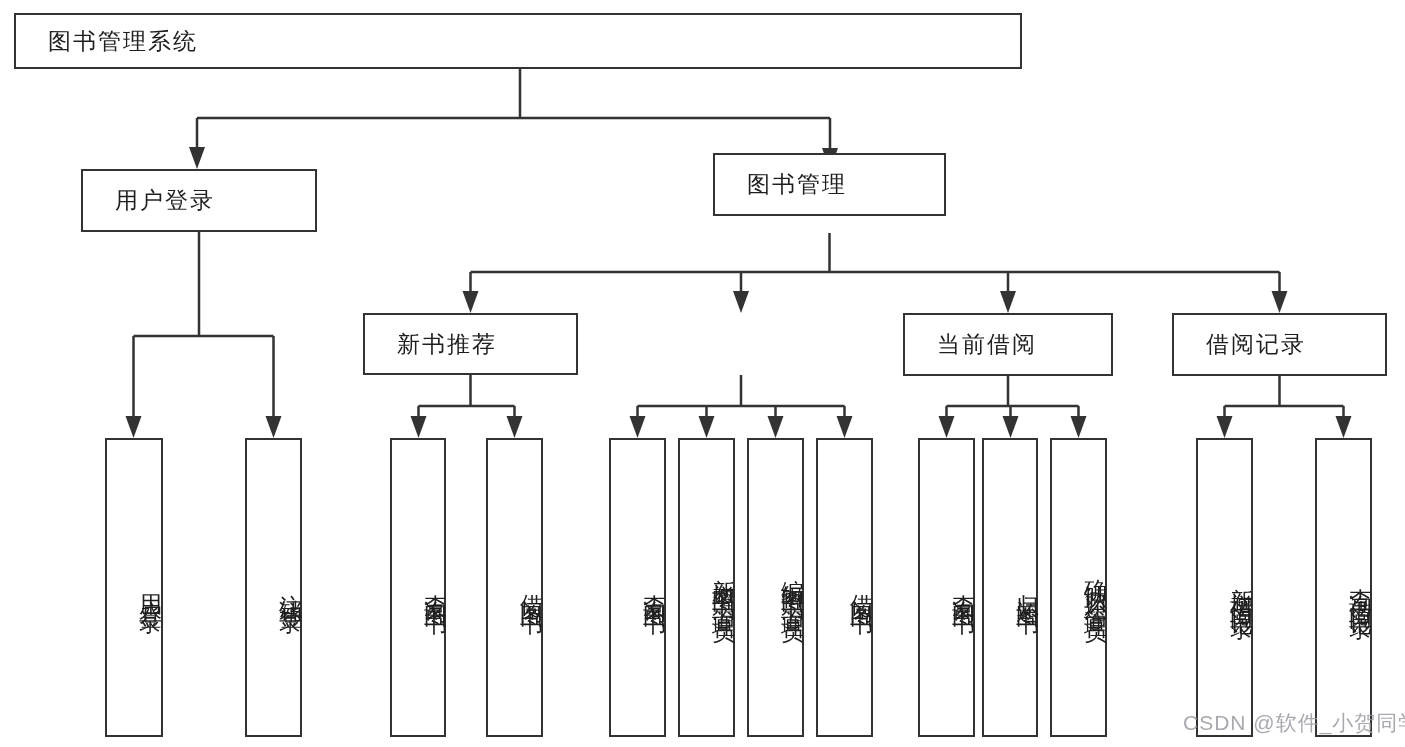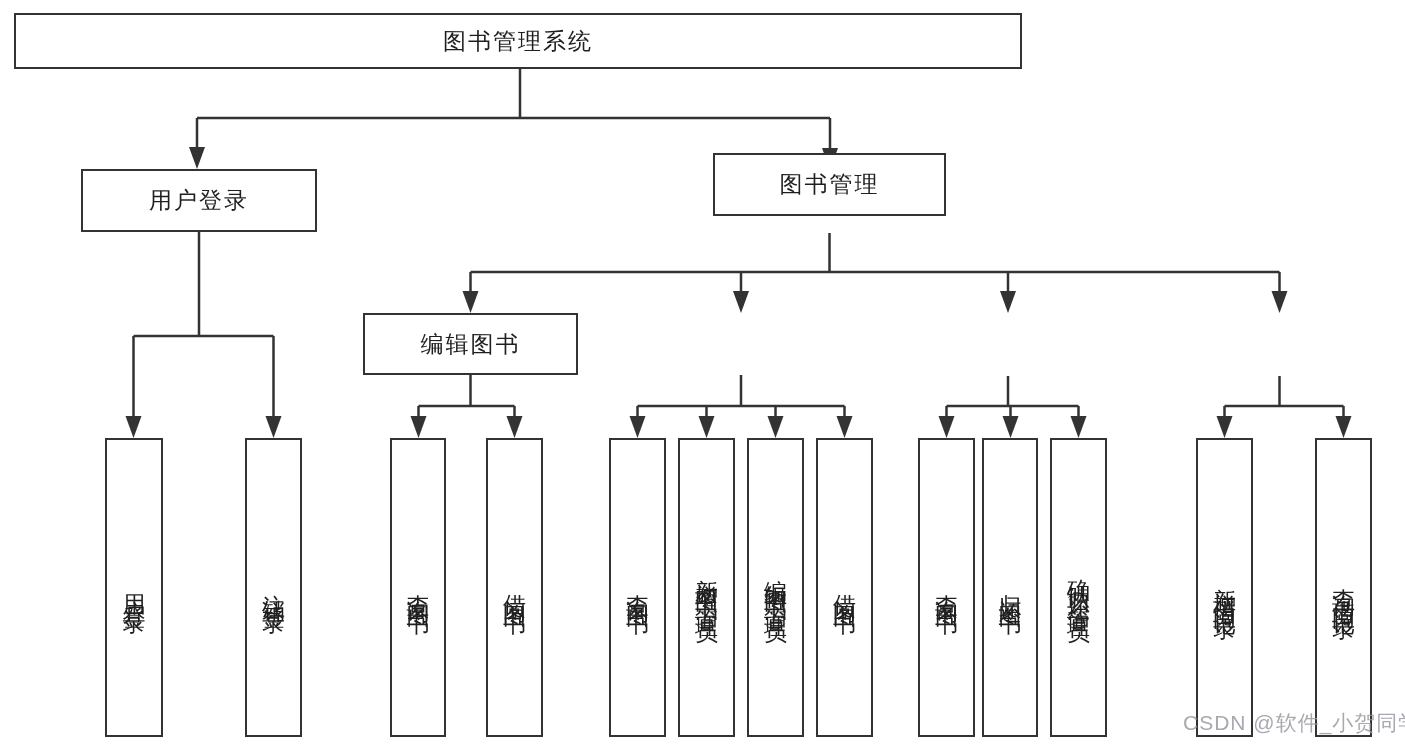--- a/index.html
+++ b/index.html
@@ -3,21 +3,21 @@
 <meta charset="utf-8">
 <style>
   html,body{margin:0;padding:0;background:#ffffff;}
   .stage{
     position:relative;width:1405px;height:747px;background:#ffffff;overflow:hidden;
     font-family:"Liberation Sans","DejaVu Sans",sans-serif;
   }
   .stage svg{position:absolute;left:0;top:0;}
   .node{
     position:absolute;box-sizing:border-box;border:2.5px solid #333333;background:#ffffff;
-    display:flex;align-items:center;justify-content:center;color:#1f1f1f;
+    display:flex;align-items:center;justify-content:flex-start;color:#1f1f1f;padding-left:32px;
   }
   .h span{font-size:23px;letter-spacing:2px;white-space:nowrap;}
   .leaf span{
     writing-mode:vertical-rl;text-orientation:mixed;
     font-size:23px;letter-spacing:6px;line-height:1;white-space:nowrap;
   }
   .watermark{
     position:absolute;left:1183px;top:709px;font-size:21px;letter-spacing:1px;
     color:rgba(158,158,166,0.9);white-space:nowrap;z-index:5;
   }
@@ -65,21 +65,27 @@
   </div>
 
   <div class="node h" style="left:81px;top:169px;width:236px;height:63px">
     <span>用户登录</span>
   </div>
   <div class="node h" style="left:713px;top:153px;width:233px;height:63px">
     <span>图书管理</span>
   </div>
 
   <div class="node h" style="left:363px;top:313px;width:215px;height:62px">
-    <span>编辑图书</span>
+    <span>新书推荐</span>
+  </div>
+  <div class="node h" style="left:903px;top:313px;width:210px;height:63px">
+    <span>当前借阅</span>
+  </div>
+  <div class="node h" style="left:1172px;top:313px;width:215px;height:63px">
+    <span>借阅记录</span>
   </div>
 
   <div class="node leaf" style="left:105px;top:438px;width:58px;height:299px">
     <span>用户登录</span>
   </div>
   <div class="node leaf" style="left:245px;top:438px;width:57px;height:299px">
     <span>注销登录</span>
   </div>
 
   <div class="node leaf" style="left:390px;top:438px;width:56px;height:299px">

